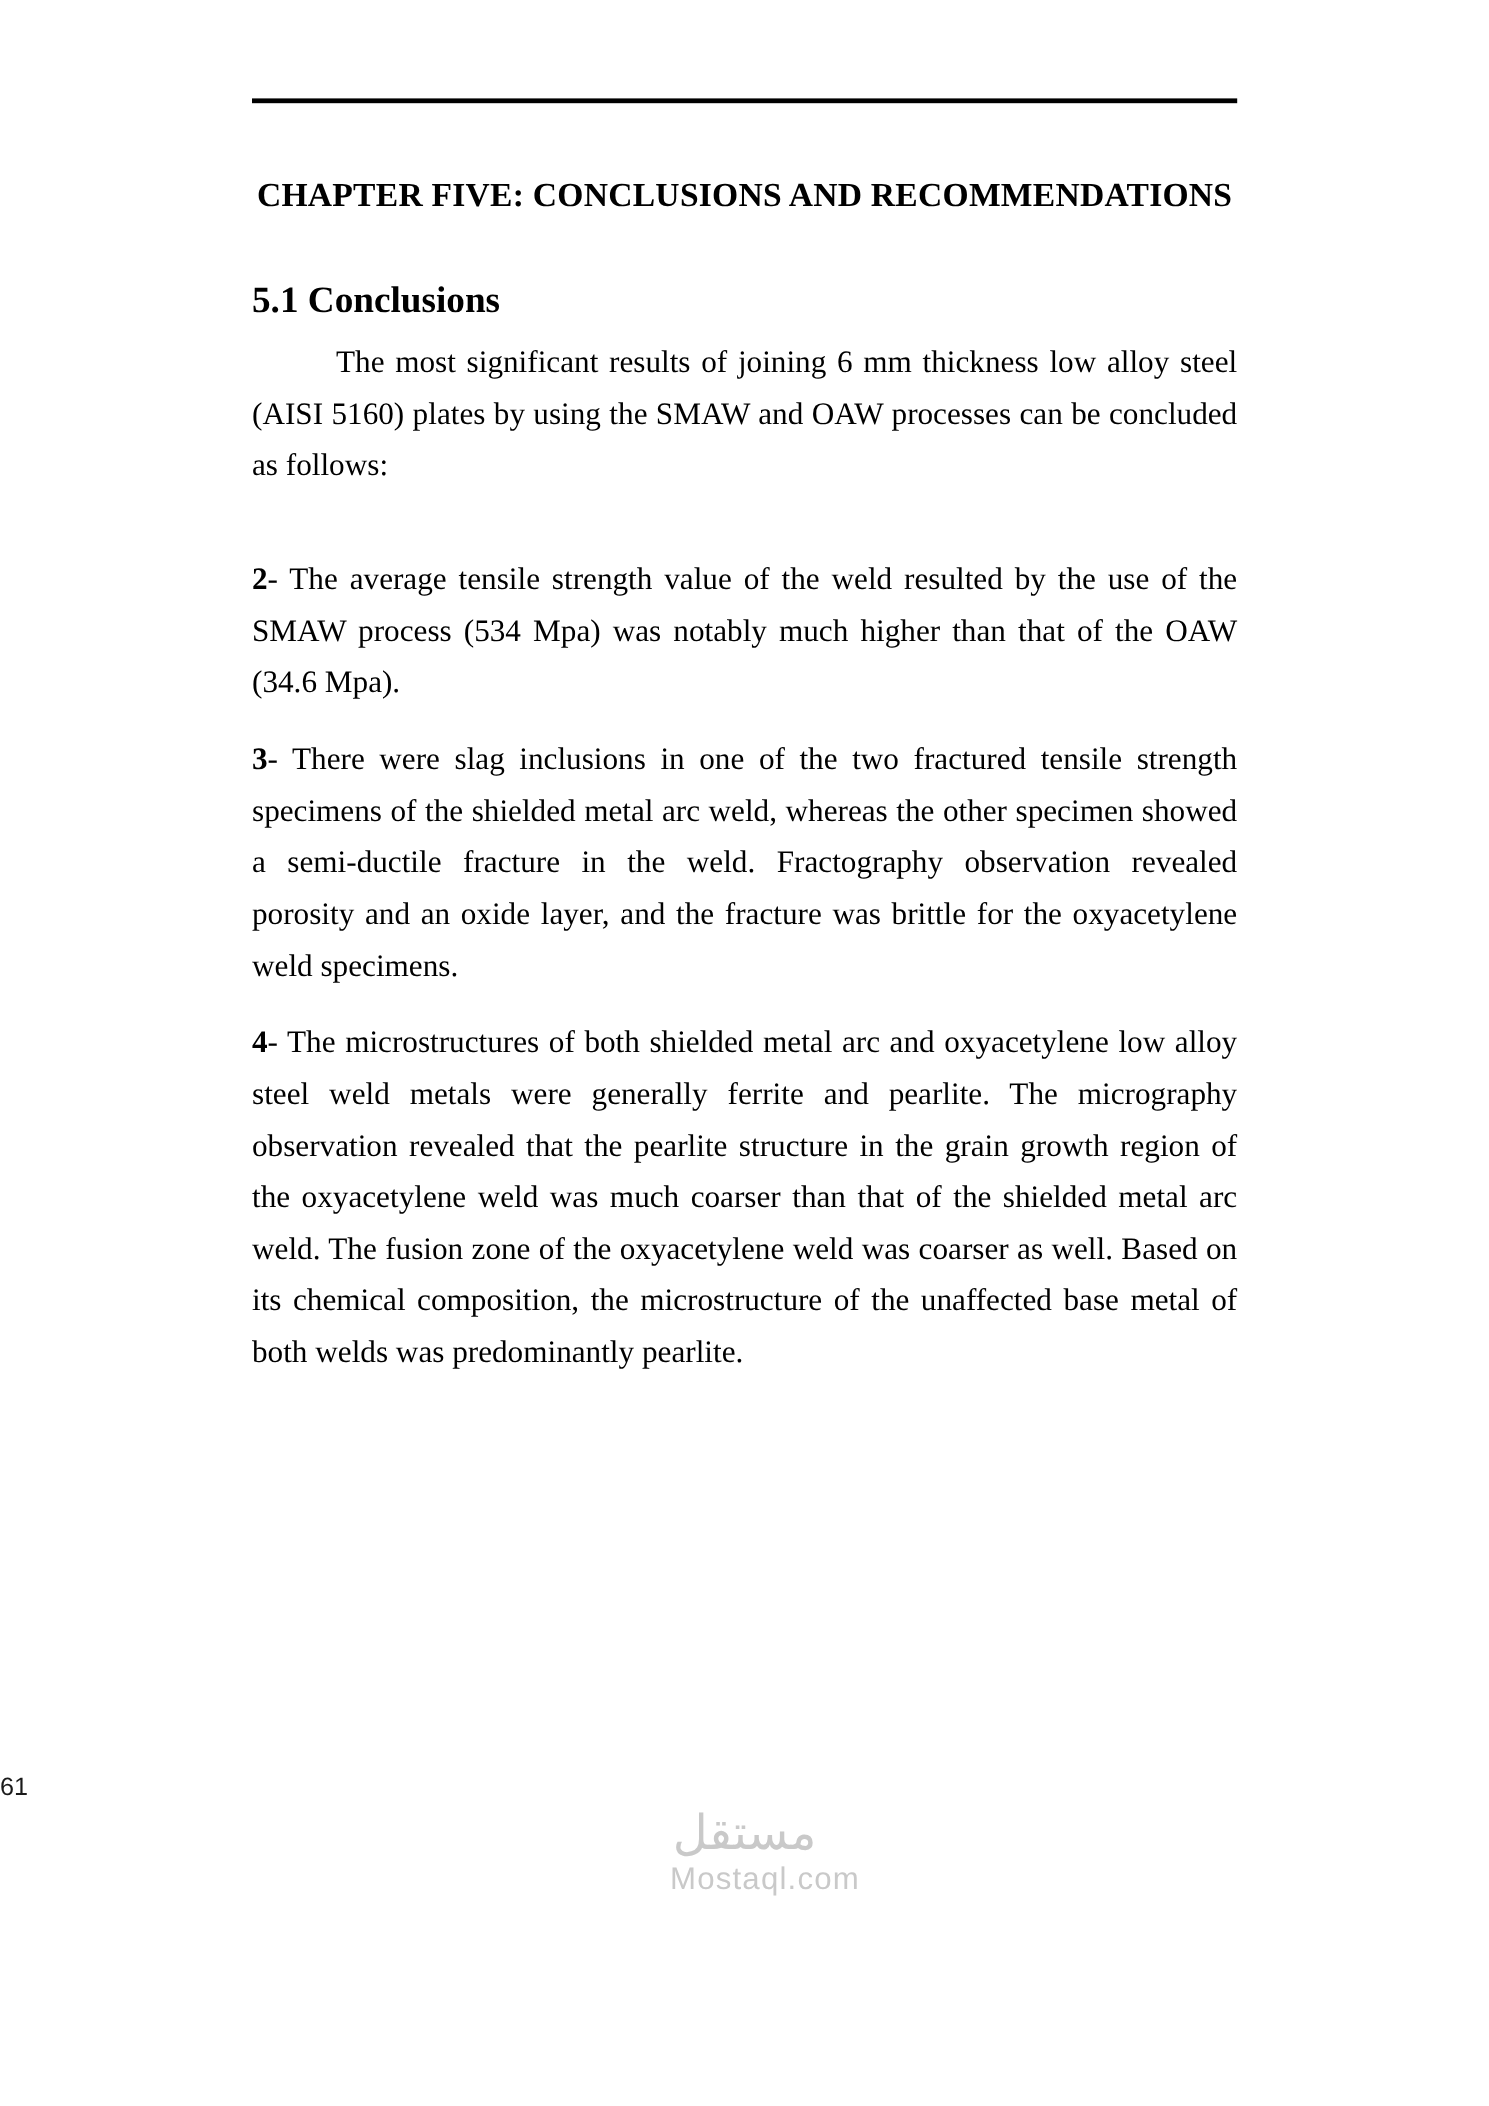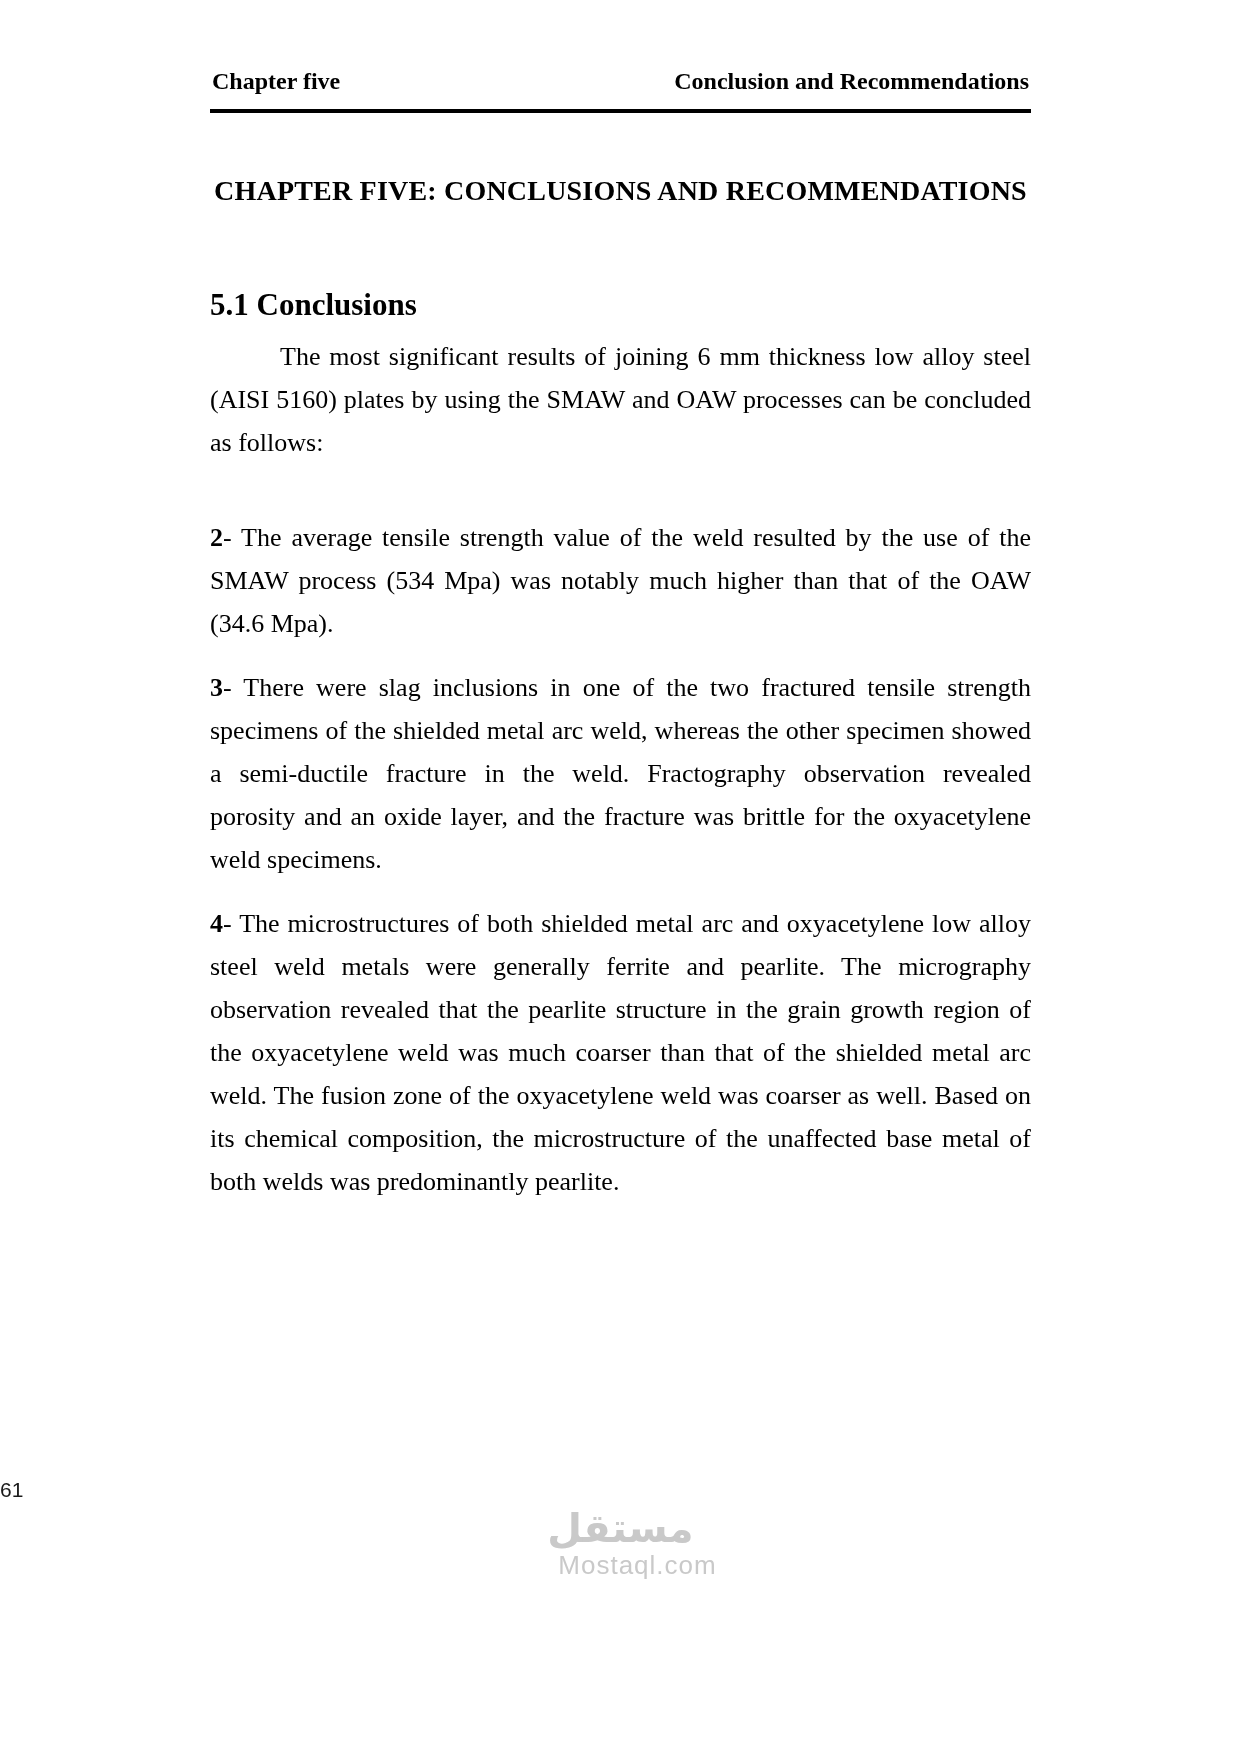--- a/index.html
+++ b/index.html
@@ -37,21 +37,21 @@
   .chapter-title {
     font-size: 28px;
     font-weight: bold;
     margin: 62px 0 0 0;
     letter-spacing: 0.2px;
     text-align: center;
   }
   .section-heading {
     font-size: 31px;
     font-weight: bold;
-    margin: 80px 0 0 0;
+    margin: 52px 0 0 0;
   }
   .body-text {
     font-size: 26px;
     line-height: 43px;
     text-align: justify;
   }
   .intro-paragraph {
     margin: 12px 0 52px 0;
     text-indent: 70px;
   }
@@ -75,40 +75,36 @@
     position: absolute;
     left: 0;
     width: 1241px;
     top: 1506px;
     text-align: center;
     color: #c9c9c9;
     user-select: none;
   }
   .watermark-arabic {
     font-size: 40px;
-    font-weight: bold;
+    font-weight: normal;
     line-height: 1.1;
     font-family: "DejaVu Sans", sans-serif;
   }
   .watermark-domain {
     font-size: 26px;
     letter-spacing: 1px;
     font-family: "Liberation Sans", sans-serif;
     margin-left: 34px;
   }
 </style>
 </head>
 <body>
 
 <div class="page">
 
-  <div class="running-header">
-    <span>Chapter five</span>
-    <span>Conclusion and Recommendations</span>
-  </div>
   <hr class="header-rule">
 
   <h1 class="chapter-title">CHAPTER FIVE: CONCLUSIONS AND RECOMMENDATIONS</h1>
 
   <h2 class="section-heading">5.1 Conclusions</h2>
 
   <p class="body-text intro-paragraph">The most significant results of joining 6 mm thickness low alloy steel (AISI 5160) plates by using the SMAW and OAW processes can be concluded as follows:</p>
 
 
   <p class="body-text item-paragraph"><span class="item-num">2</span><span>- The average tensile strength value of the weld resulted by the use of the SMAW process (534 Mpa) was notably much higher than that of the OAW (34.6 Mpa).</span></p>

